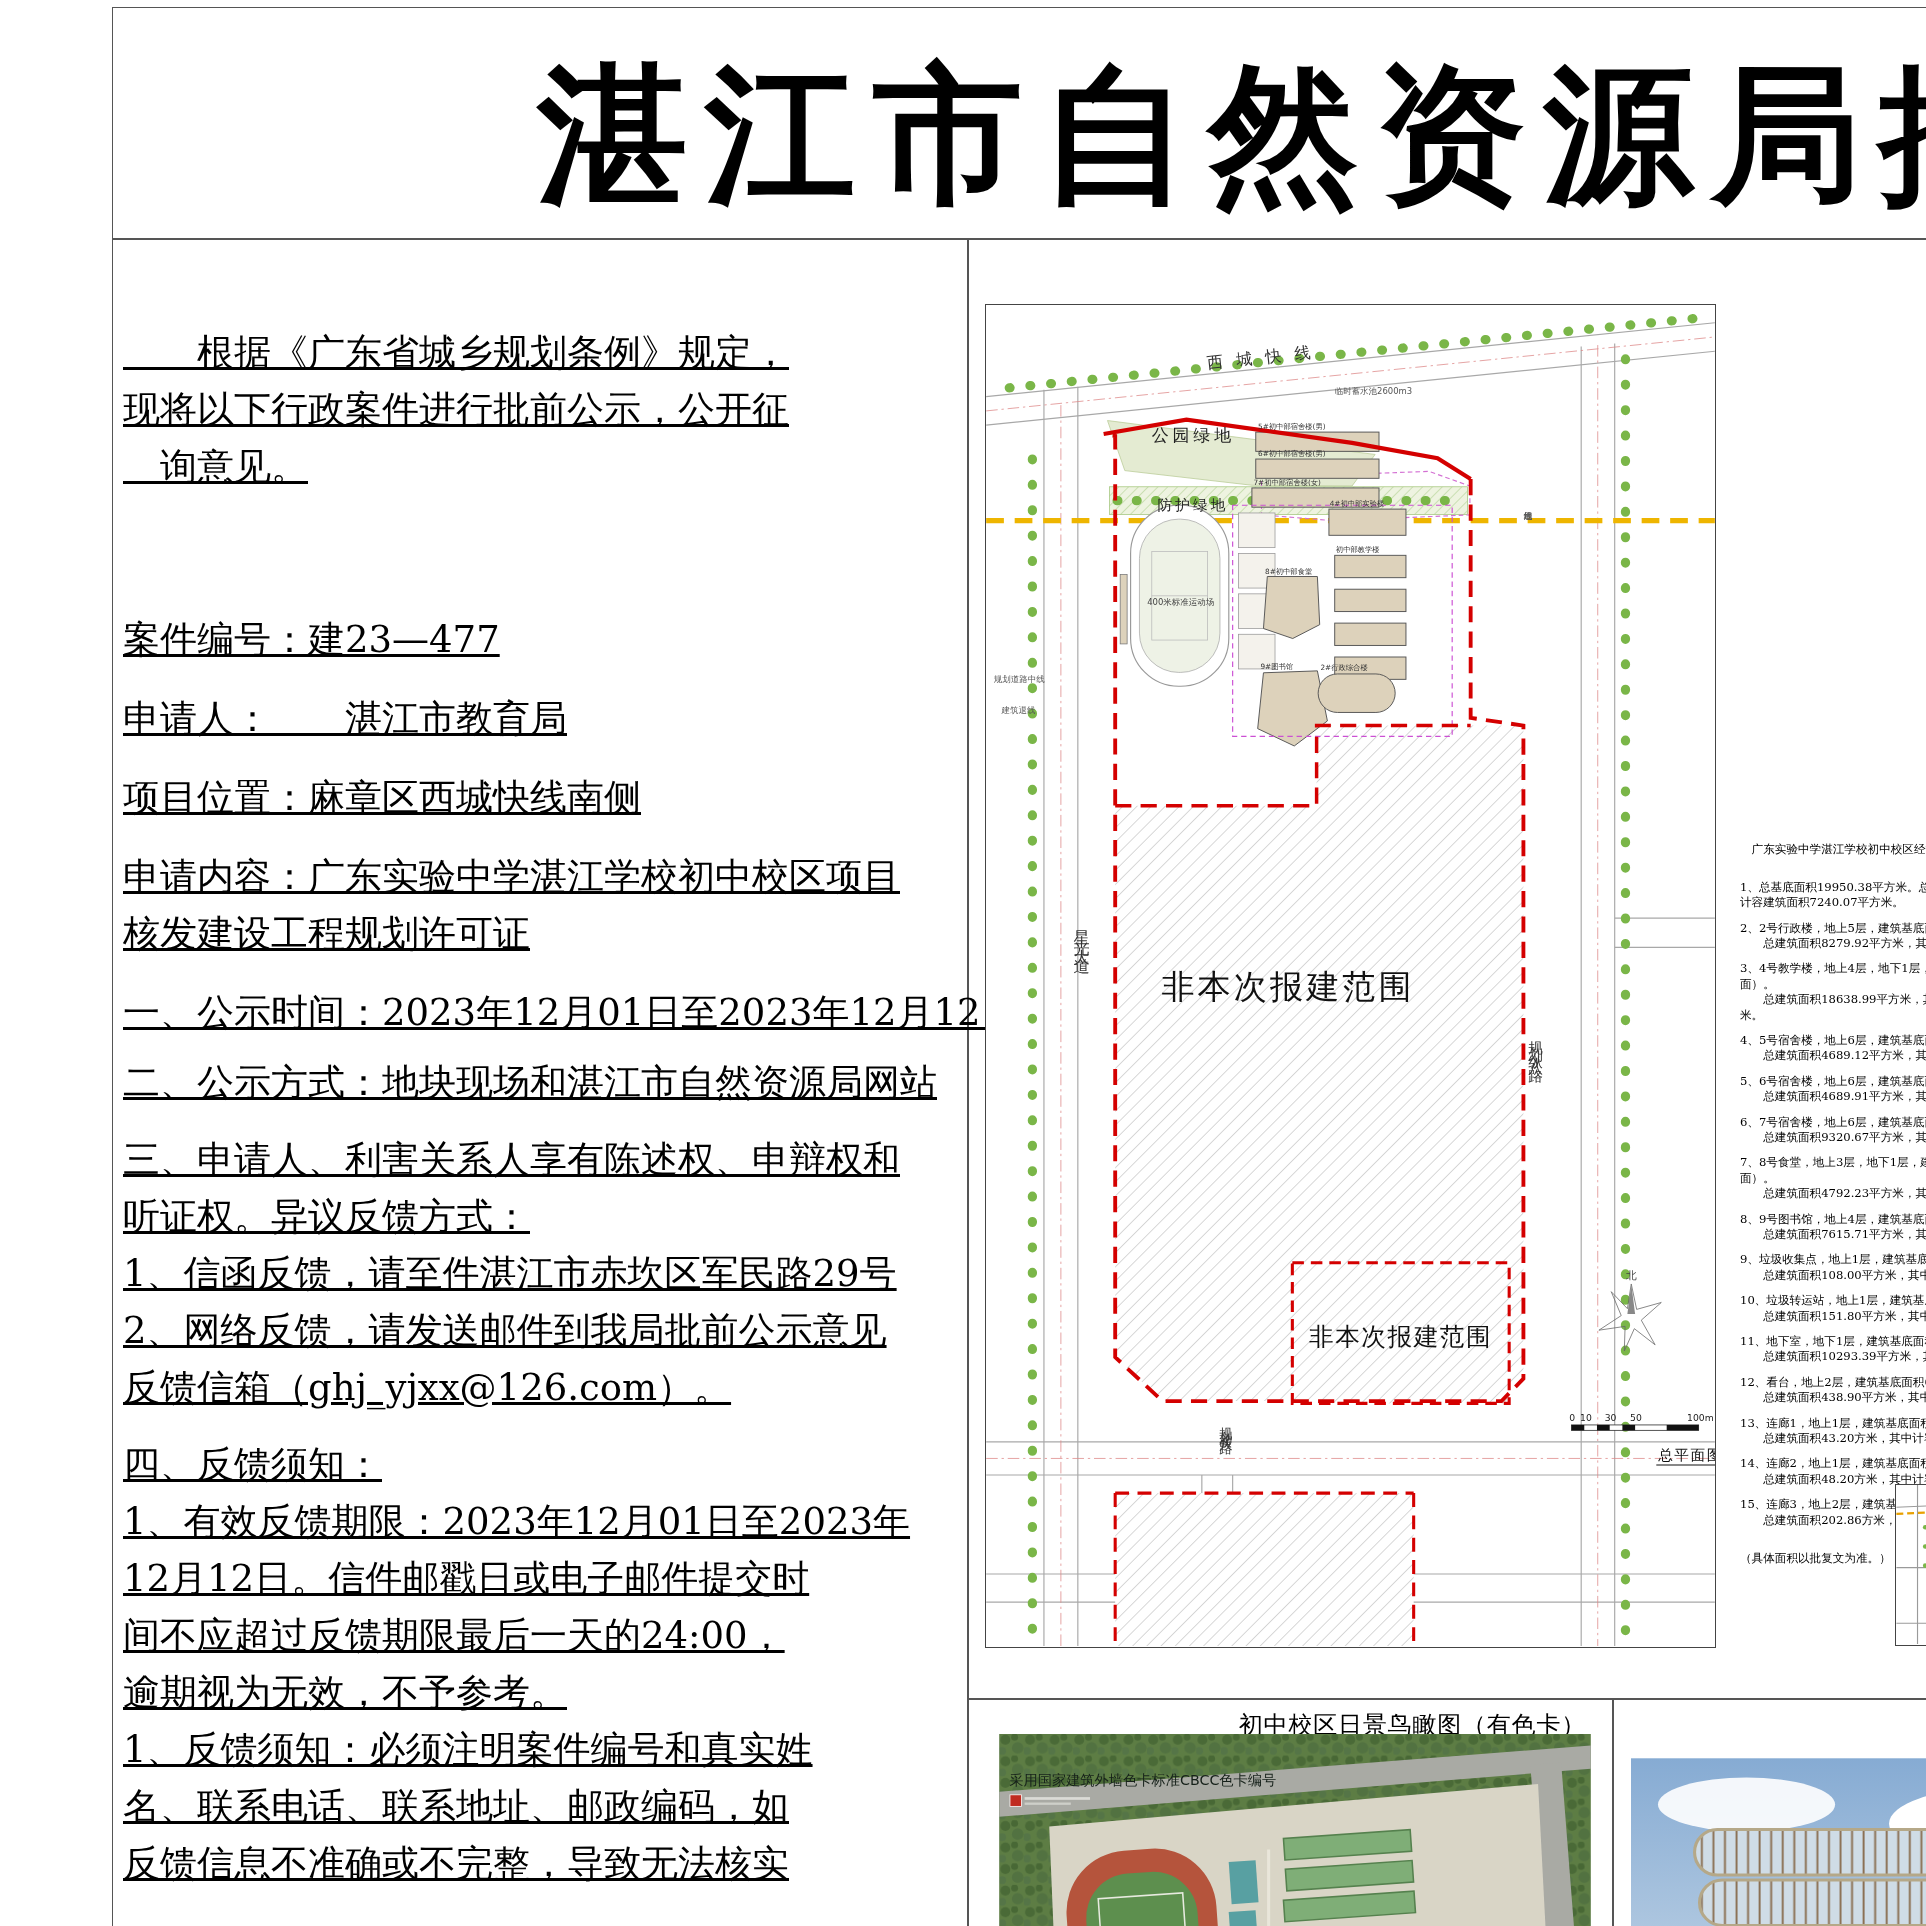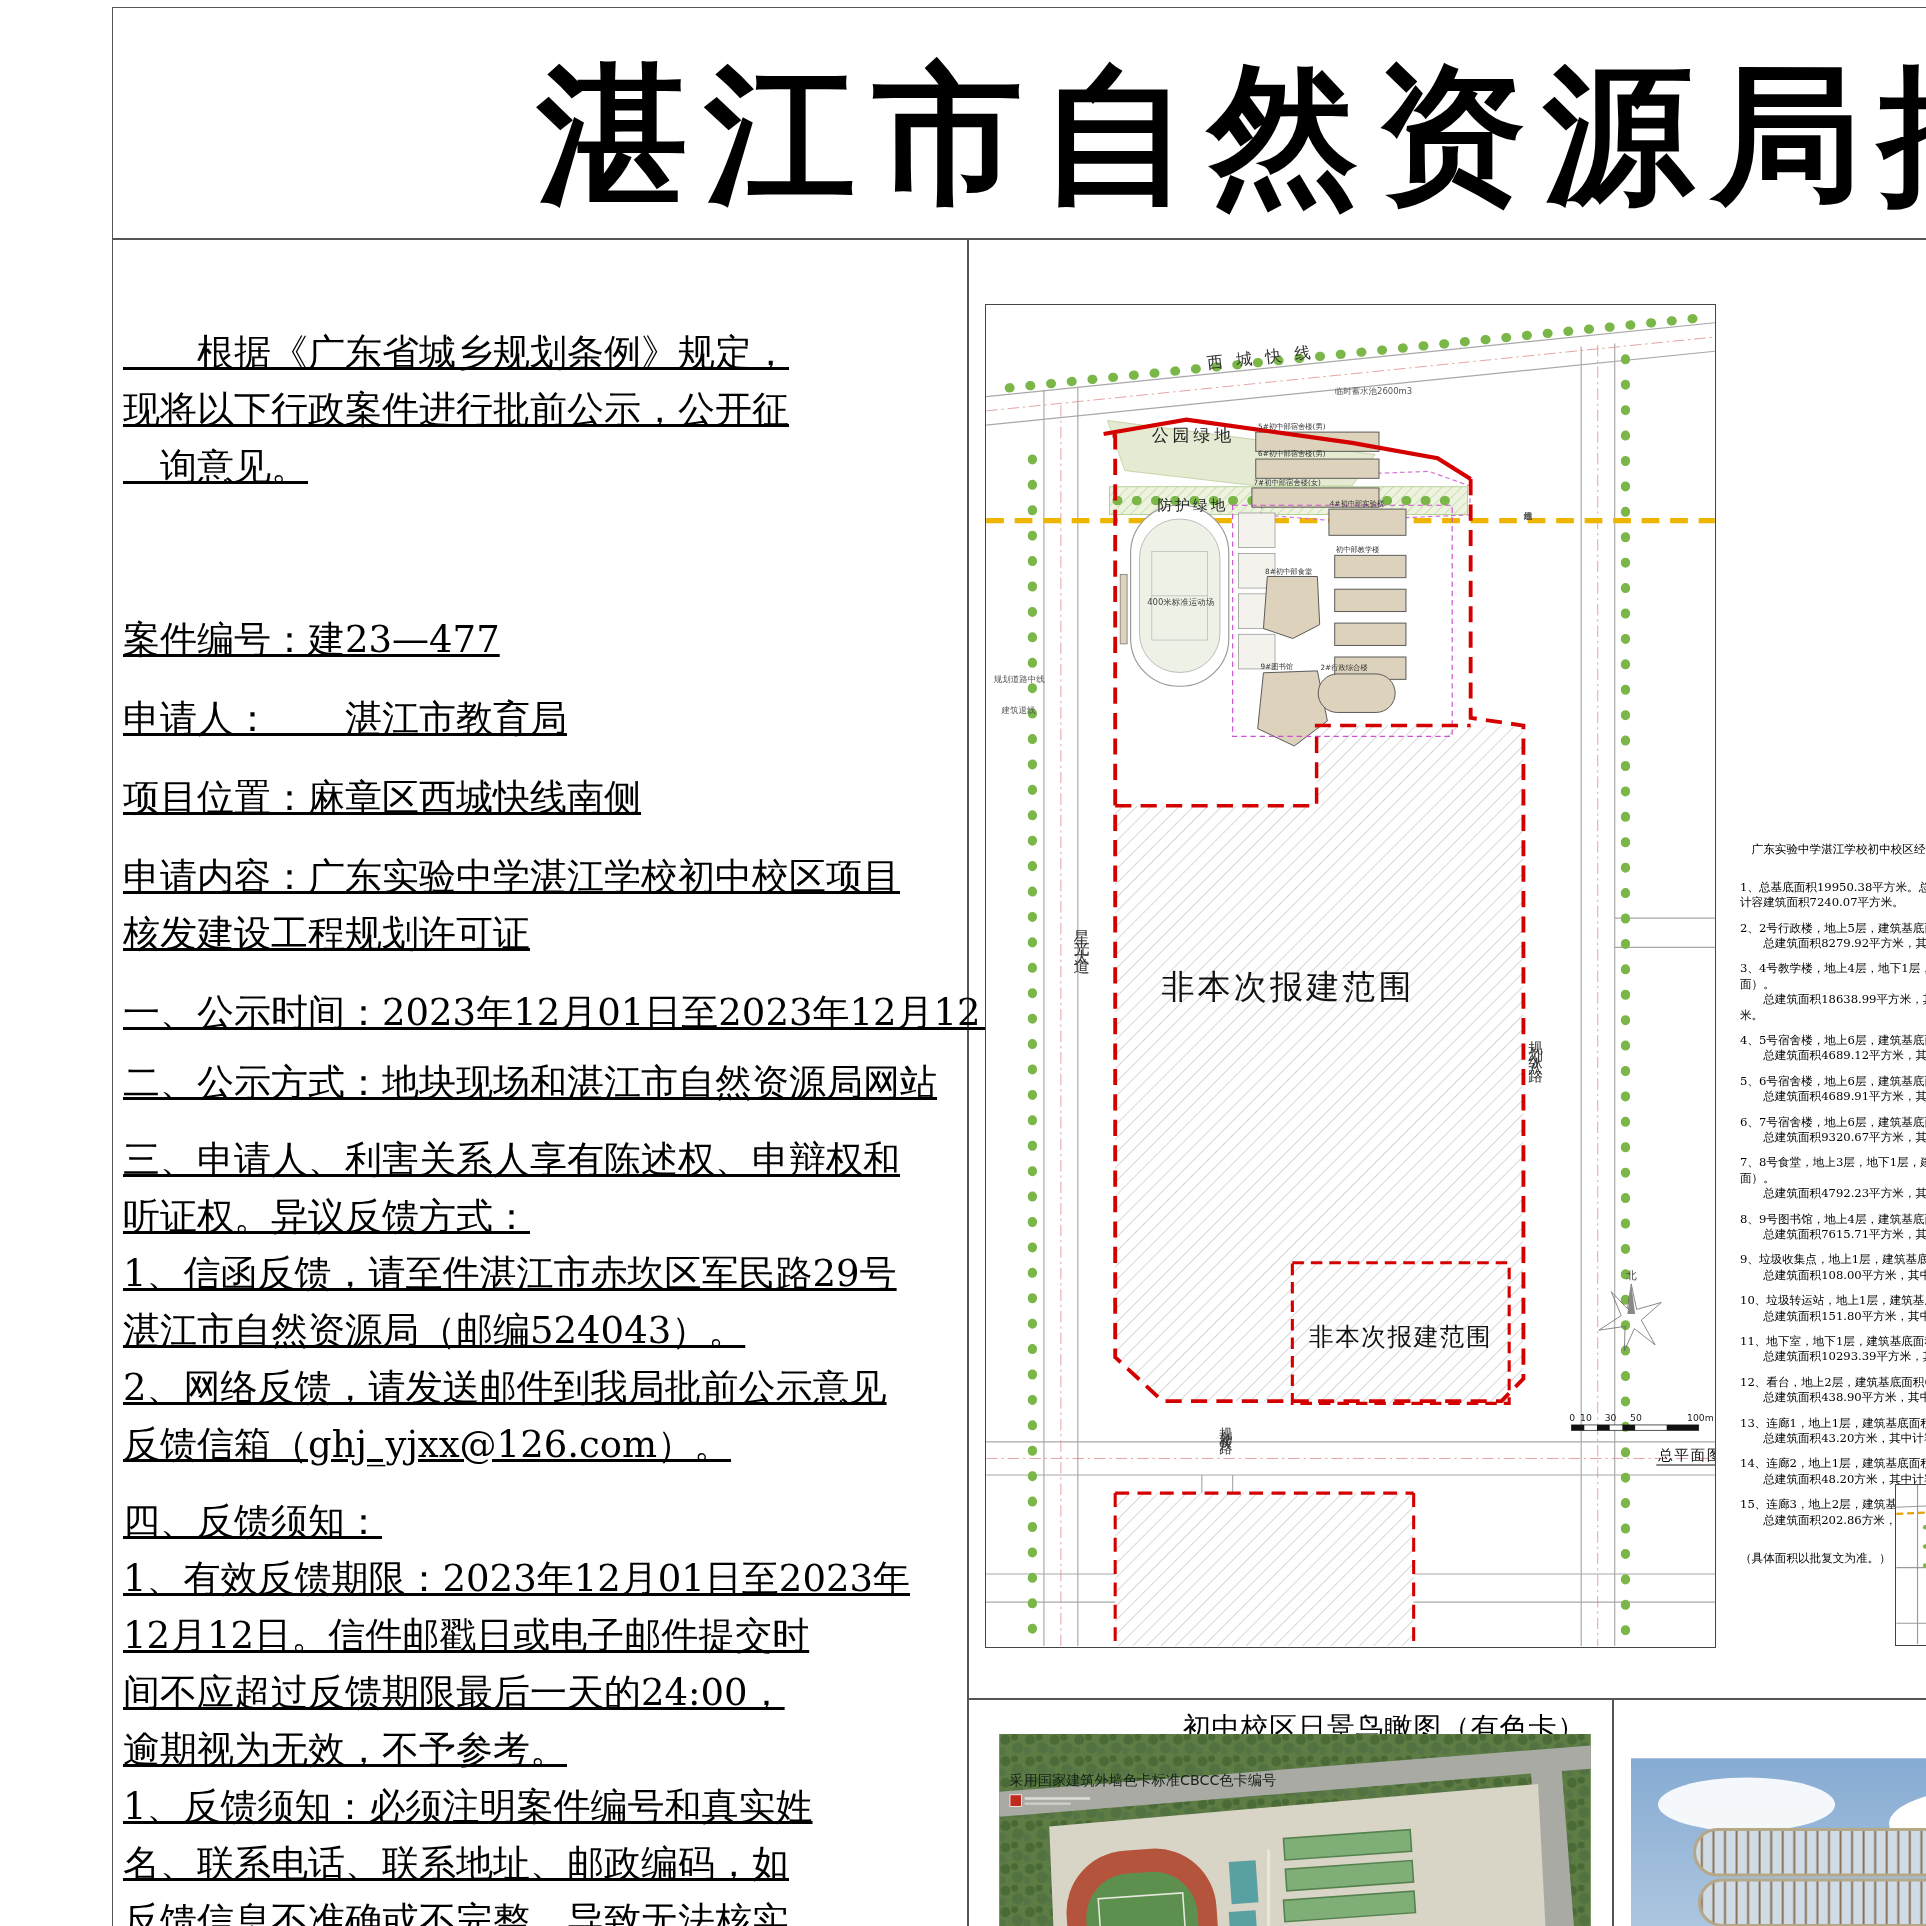--- a/index.html
+++ b/index.html
@@ -19,21 +19,21 @@
   .mt-m{margin-top:13px;}
   .mt-l{margin-top:20px;}
   .ind-permit{}
   .ind-url{margin-left:181px;}
   
   #indicators{position:absolute;left:1740px;top:842px;width:551px;font-size:11.6px;line-height:15.4px;color:#000;}
   #indicators .t{margin-bottom:22.3px;text-indent:1em;}
   #indicators .it{margin-top:10px;}
   #indicators .nt{margin-top:23px;}
   
-  .cap{position:absolute;font-size:28px;letter-spacing:0.8px;white-space:nowrap;color:#000;}
+  .cap{position:absolute;font-size:24px;letter-spacing:0.8px;white-space:nowrap;color:#000;}
   
   .photo{position:absolute;display:block;}
   #siteplan-box{position:absolute;left:985px;top:304px;width:731px;height:1344px;border:1.2px solid #444;box-sizing:border-box;background:#fff;}
   #locator{position:absolute;left:1895px;top:1484px;width:128px;height:162px;border:1.2px solid #444;box-sizing:border-box;background:#fff;}
   svg text{font-family:"DejaVu Sans","Liberation Sans",sans-serif;}
   .vtxt{writing-mode:vertical-rl;text-orientation:upright;}
 </style>
 </head>
 <body>
 
@@ -55,21 +55,20 @@
     <div class="ln mt-case">案件编号：建23—477</div>
     <div class="ln mt-s">申请人：　　湛江市教育局</div>
     <div class="ln mt-s">项目位置：麻章区西城快线南侧</div>
     <div class="ln mt-s">申请内容：广东实验中学湛江学校初中校区项目</div>
     <div class="ln ind-permit">核发建设工程规划许可证</div>
     <div class="ln mt-s">一、公示时间：2023年12月01日至2023年12月12日</div>
     <div class="ln mt-m">二、公示方式：地块现场和湛江市自然资源局网站</div>
     <div class="ln mt-l">三、申请人、利害关系人享有陈述权、申辩权和</div>
     <div class="ln">听证权。异议反馈方式：</div>
     <div class="ln">1、信函反馈，请至件湛江市赤坎区军民路29号</div>
-    <div class="ln">湛江市自然资源局（邮编524043）。</div>
     <div class="ln">2、网络反馈，请发送邮件到我局批前公示意见</div>
     <div class="ln">反馈信箱（ghj_yjxx@126.com）。</div>
     <div class="ln mt-l">四、反馈须知：</div>
     <div class="ln">1、有效反馈期限：2023年12月01日至2023年</div>
     <div class="ln">12月12日。信件邮戳日或电子邮件提交时</div>
     <div class="ln">间不应超过反馈期限最后一天的24:00，</div>
     <div class="ln">逾期视为无效，不予参考。</div>
     <div class="ln">1、反馈须知：必须注明案件编号和真实姓</div>
     <div class="ln">名、联系电话、联系地址、邮政编码，如</div>
     <div class="ln">反馈信息不准确或不完整，导致无法核实</div>

